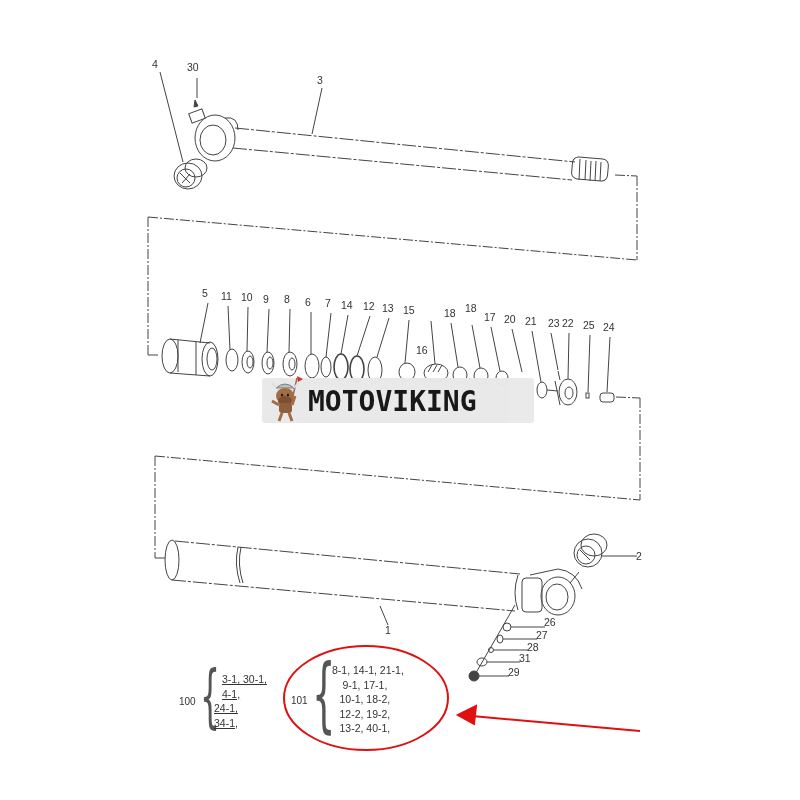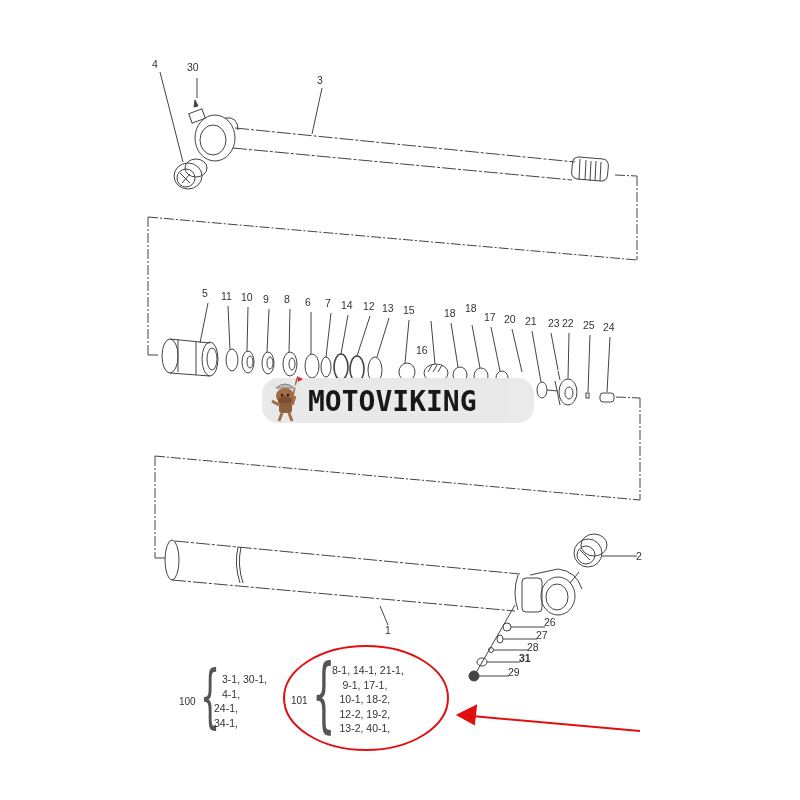--- a/index.html
+++ b/index.html
@@ -3,21 +3,21 @@
 <meta charset="utf-8">
 <style>
   html,body{margin:0;padding:0;background:#fff;}
   body{width:800px;height:800px;position:relative;overflow:hidden;font-family:"Liberation Sans",sans-serif;color:#222;}
   #canvas{position:absolute;left:0;top:0;width:800px;height:800px;}
   .lbl{position:absolute;font-size:10.5px;color:#333;line-height:1;white-space:nowrap;}
   .legend{position:absolute;font-size:10.5px;color:#333;line-height:14.5px;white-space:nowrap;}
   .legend .row{display:block;}
   .legend-key{position:absolute;font-size:10px;color:#333;}
   .brace{position:absolute;font-size:70px;font-family:"DejaVu Sans",sans-serif;color:#555;line-height:1;transform:scaleX(0.45);transform-origin:left top;}
-  #watermark{position:absolute;left:262px;top:378px;width:272px;height:45px;background:#e9e9e9;border-radius:16px;opacity:0.97;}
+  #watermark{position:absolute;left:262px;top:378px;width:272px;height:45px;background:#e9e9e9;border-radius:3px;opacity:0.97;}
   #watermark .word{position:absolute;left:46px;top:7px;font-family:"DejaVu Sans Mono",monospace;font-weight:bold;font-size:28px;letter-spacing:0px;color:#111;}
   #watermark .mascot{position:absolute;left:6px;top:-4px;width:38px;height:50px;}
 </style>
 </head>
 <body>
 
 <svg id="canvas" viewBox="0 0 800 800" xmlns="http://www.w3.org/2000/svg">
   <g fill="none" stroke="#444" stroke-width="1">
 
     <g>
@@ -193,27 +193,27 @@
     <div class="lbl" style="left: 525px; top: 316px;">21</div>
     <div class="lbl" style="left: 520px; top: 318px; margin-left: 28px;">23</div>
     <div class="lbl" style="left: 562px; top: 318px;">22</div>
     <div class="lbl" style="left: 583px; top: 320px;">25</div>
     <div class="lbl" style="left: 603px; top: 322px;">24</div>
     <div class="lbl" style="left: 636px; top: 551px;">2</div>
     <div class="lbl" style="left: 385px; top: 625px;">1</div>
     <div class="lbl" style="left: 544px; top: 617px;">26</div>
     <div class="lbl" style="left: 536px; top: 630px;">27</div>
     <div class="lbl" style="left: 527px; top: 642px;">28</div>
-    <div class="lbl" style="left: 519px; top: 653px; font-weight: bold;">31</div>
+    <div class="lbl" style="left: 519px; top: 653px;">31</div>
     <div class="lbl" style="left: 508px; top: 667px;">29</div>
   </div>
 
 <div class="legend-key" style="left:179px;top:696px;">100</div>
 <div class="brace" style="left:200px;top:661px;">{</div>
-<div class="legend" style="left:214px;top:672px;">
+<div class="legend" style="left:214px;top:672px;text-decoration:underline;">
   <span class="row" style="padding-left:8px">3-1, 30-1,</span>
   <span class="row" style="padding-left:8px">4-1,</span>
   <span class="row">24-1,</span>
   <span class="row">34-1,</span>
 </div>
 
 <div class="legend-key" style="left:291px;top:695px;text-align:right;">101</div>
 <div class="brace" style="left:312px;top:653px;font-size:82px;">{</div>
 <div class="legend" style="left:326px;top:663px;text-align:center;">
   <span class="row" style="padding-left:6px">8-1, 14-1, 21-1,</span>

